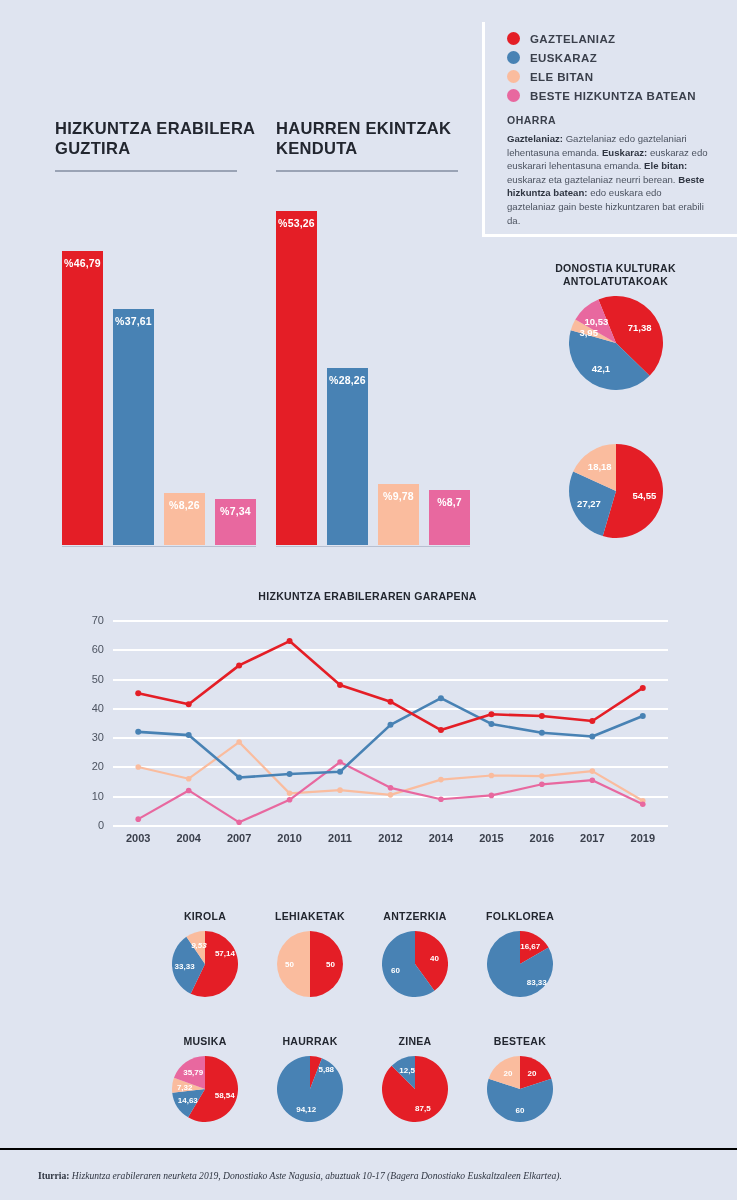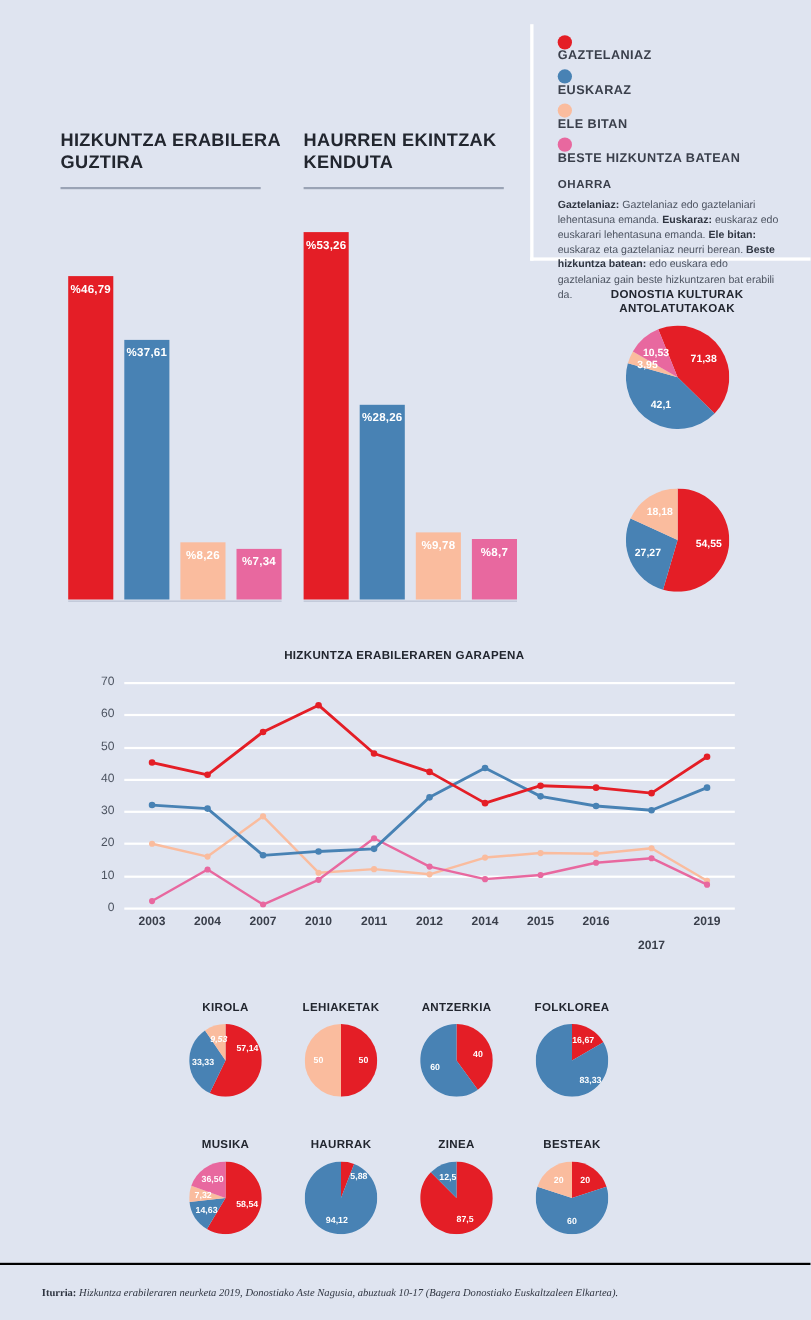--- a/index.html
+++ b/index.html
@@ -11,21 +11,21 @@
   }
   #root { position: relative; width: 737px; height: 1200px; background: #dfe4f0; }
 
   
   .legend-panel {
     position: absolute; left: 482px; top: 22px; width: 255px; height: 215px;
     border-left: 3px solid #ffffff;
     border-bottom: 3px solid #ffffff;
     padding: 10px 14px 8px 22px;
   }
-  .legend-row { display: flex; margin-bottom: 6px; flex-direction: column; }
+  .legend-row { display: flex; align-items: center; margin-bottom: 6px; }
   .legend-dot { width: 13px; height: 13px; border-radius: 50%; flex: 0 0 13px; margin-right: 10px; }
   .legend-label {
     font-size: 11.5px; font-weight: 600; letter-spacing: .4px; color: #3a3f4b;
   }
   .oharra-title {
     margin-top: 12px; font-size: 10.5px; font-weight: 600; letter-spacing: .5px; color: #3a3f4b;
   }
   .oharra-body {
     margin-top: 6px; font-size: 9.6px; line-height: 1.42; color: #4c5360; max-width: 205px;
   }
@@ -209,21 +209,21 @@
         <div class="ytick" style="top: 0px;">70</div>
         <div class="xtick" style="left: 25.2273px;">2003</div>
         <div class="xtick" style="left: 75.6818px;">2004</div>
         <div class="xtick" style="left: 126.136px;">2007</div>
         <div class="xtick" style="left: 176.591px;">2010</div>
         <div class="xtick" style="left: 227.045px;">2011</div>
         <div class="xtick" style="left: 277.5px;">2012</div>
         <div class="xtick" style="left: 327.955px;">2014</div>
         <div class="xtick" style="left: 378.409px;">2015</div>
         <div class="xtick" style="left: 428.864px;">2016</div>
-        <div class="xtick" style="left: 479.318px; margin-top: 22px;">2017</div>
+        <div class="xtick" style="left: 479.318px;">2017</div>
         <div class="xtick" style="left: 529.773px;">2019</div>
         <svg width="555" height="205" viewBox="0 0 555 205" style="position: absolute; left: 0px; top: 0px;">
           <polyline points="25.227272727272727,147.0142857142857 75.68181818181819,158.72857142857143 126.13636363636363,122.12142857142857 176.5909090909091,173.37142857142857 227.04545454545453,170.15 277.5,174.8357142857143 327.95454545454544,159.60714285714286 378.4090909090909,155.50714285714287 428.8636363636364,156.09285714285716 479.3181818181818,151.1142857142857 529.7727272727273,180.69285714285715" fill="none" stroke="#fabc9e" stroke-width="2.2" stroke-linejoin="round" stroke-linecap="round"></polyline>
           <circle cx="25.227272727272727" cy="147.0142857142857" r="2.8" fill="#fabc9e"></circle>
           <circle cx="75.68181818181819" cy="158.72857142857143" r="2.8" fill="#fabc9e"></circle>
           <circle cx="126.13636363636363" cy="122.12142857142857" r="2.8" fill="#fabc9e"></circle>
           <circle cx="176.5909090909091" cy="173.37142857142857" r="2.8" fill="#fabc9e"></circle>
           <circle cx="227.04545454545453" cy="170.15" r="2.8" fill="#fabc9e"></circle>
           <circle cx="277.5" cy="174.8357142857143" r="2.8" fill="#fabc9e"></circle>
           <circle cx="327.95454545454544" cy="159.60714285714286" r="2.8" fill="#fabc9e"></circle>
@@ -323,21 +323,21 @@
       <div class="pie-wrap" style="width: 66px; height: 66px; margin-top: 8px;">
         <svg width="66" height="66" viewBox="0 0 66 66">
           <path d="M 33 33 L 33 0 A 33 33 0 1 1 16.130298147322353 61.362178326104726 Z" fill="#e41e26"></path>
           <path d="M 33 33 L 16.130298147322353 61.362178326104726 A 33 33 0 0 1 0.21790506561036693 36.786060183444725 Z" fill="#4882b4"></path>
           <path d="M 33 33 L 0.21790506561036693 36.786060183444725 A 33 33 0 0 1 1.94391718850488 21.841159540276713 Z" fill="#fabc9e"></path>
           <path d="M 33 33 L 1.94391718850488 21.841159540276713 A 33 33 0 0 1 32.99999999999999 0 Z" fill="#e8689f"></path>
         </svg>
         <span class="pie-lbl" style="font-size: 8px; left: 52.728px; top: 38.4236px;">58,54</span>
         <span class="pie-lbl" style="font-size: 8px; left: 15.8256px; top: 44.1199px;">14,63</span>
         <span class="pie-lbl" style="font-size: 8px; left: 12.6751px; top: 30.6526px;">7,32</span>
-        <span class="pie-lbl" style="font-size: 8px; left: 21.2301px; top: 16.2644px;">36,50</span>
+        <span class="pie-lbl" style="font-size: 8px; left: 21.2301px; top: 16.2644px;">35,79</span>
       </div>
     </div>
   <div class="pie-block" id="pie-10" style="left:260px; top:1035px; width:100px;">
       <div class="pie-title" style="font-size: 10.5px;">HAURRAK</div>
       <div class="pie-wrap" style="width: 66px; height: 66px; margin-top: 8px;">
         <svg width="66" height="66" viewBox="0 0 66 66">
           <path d="M 33 33 L 33 0 A 33 33 0 0 1 44.91642559363996 2.2266543731227912 Z" fill="#e41e26"></path>
           <path d="M 33 33 L 44.91642559363996 2.2266543731227912 A 33 33 0 1 1 32.99999999999999 0 Z" fill="#4882b4"></path>
         </svg>
         <span class="pie-lbl" style="font-size: 8px; left: 36.758px; top: 12.8881px; padding-left: 25px;">5,88</span>

